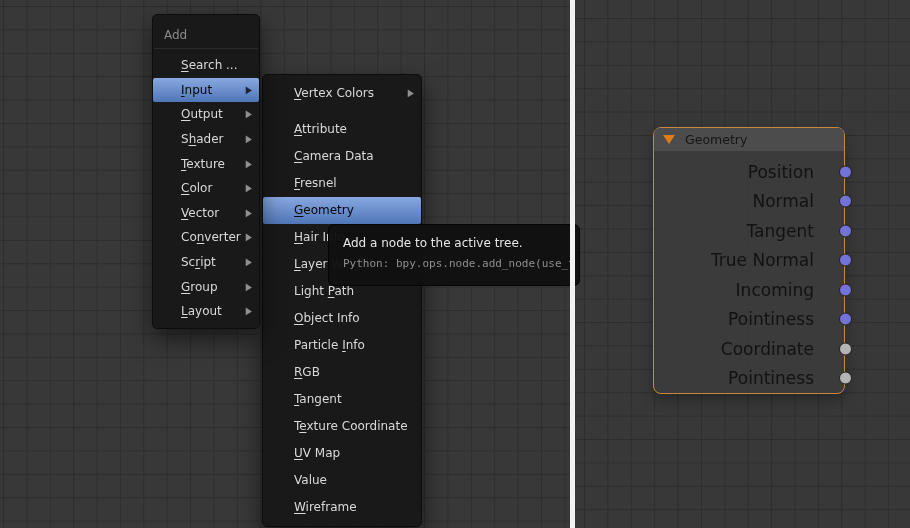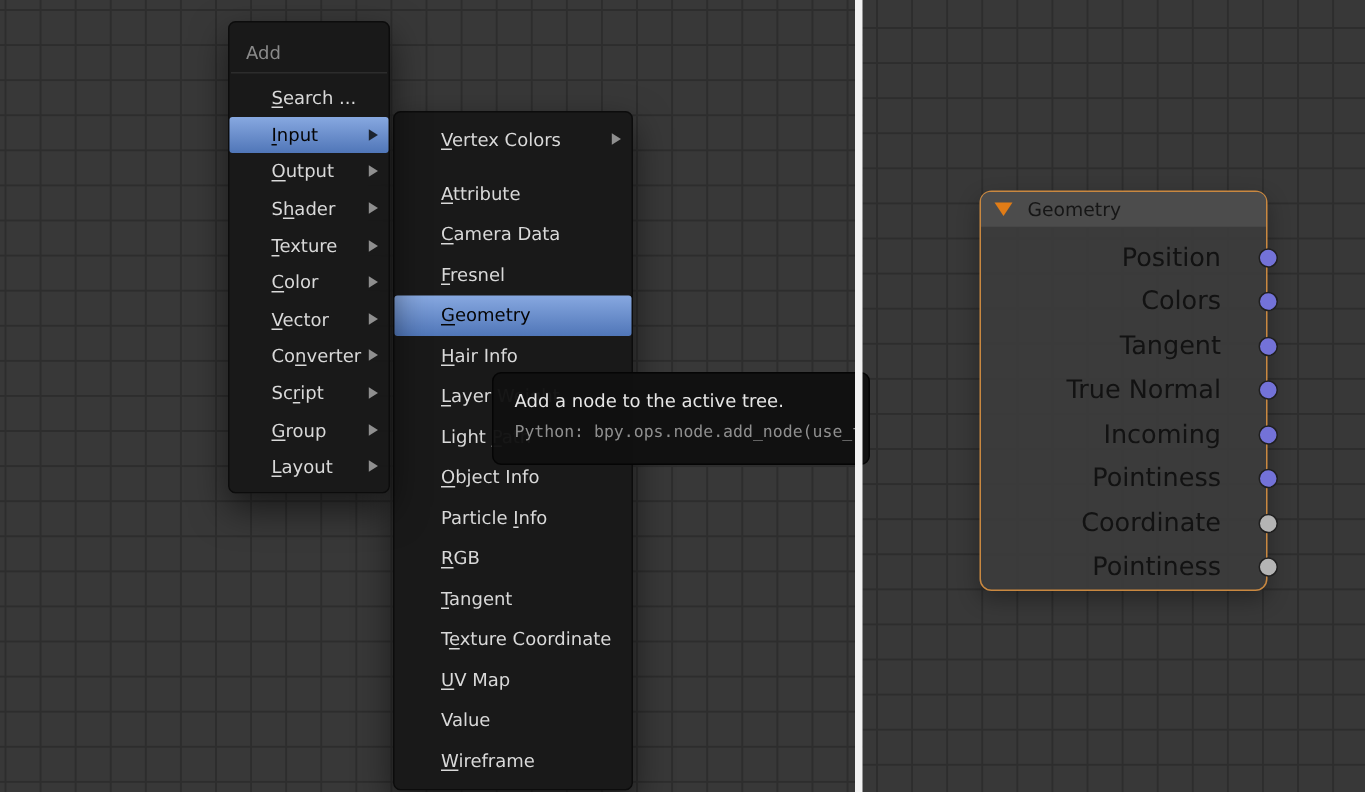--- a/index.html
+++ b/index.html
@@ -66,21 +66,20 @@
 
   
   #tooltip {
     position: absolute; left: 328px; top: 224px; width: 252px; height: 62px;
     background: rgba(17,17,17,0.97);
     border: 1px solid #050505;
     border-radius: 6px;
     padding: 11px 0 0 14px;
     z-index: 5;
     overflow: hidden;
-    margin-top: 24px;
   }
   .tt-line1 { font-size: 12px; color: #e6e6e6; white-space: nowrap; }
   .tt-line2 {
     margin-top: 7px; font-size: 11px; color: #8f8f8f;
     font-family: "DejaVu Sans Mono", monospace; white-space: nowrap;
   }
 
   
   #geometry-node {
     position: absolute; left: 78px; top: 127px; width: 192px; height: 267px;
@@ -238,21 +237,21 @@
     <div class="node-header">
       <span class="collapse-triangle" style="border-top-color: rgb(224, 124, 23);"></span>
       <span class="node-title">Geometry</span>
     </div>
     <div class="node-body">
       <div class="node-row">
         <span>Position</span>
         <span class="socket" style="background-color: rgb(115, 114, 216);"></span>
       </div>
       <div class="node-row">
-        <span>Colors</span>
+        <span>Normal</span>
         <span class="socket" style="background-color: rgb(115, 114, 216);"></span>
       </div>
       <div class="node-row">
         <span>Tangent</span>
         <span class="socket" style="background-color: rgb(115, 114, 216);"></span>
       </div>
       <div class="node-row">
         <span>True Normal</span>
         <span class="socket" style="background-color: rgb(115, 114, 216);"></span>
       </div>

